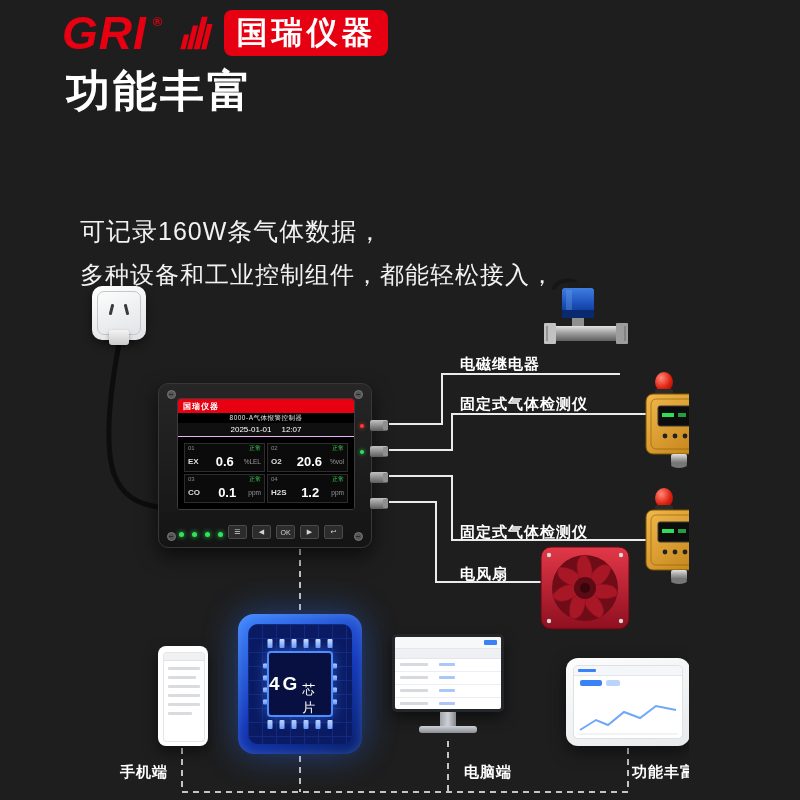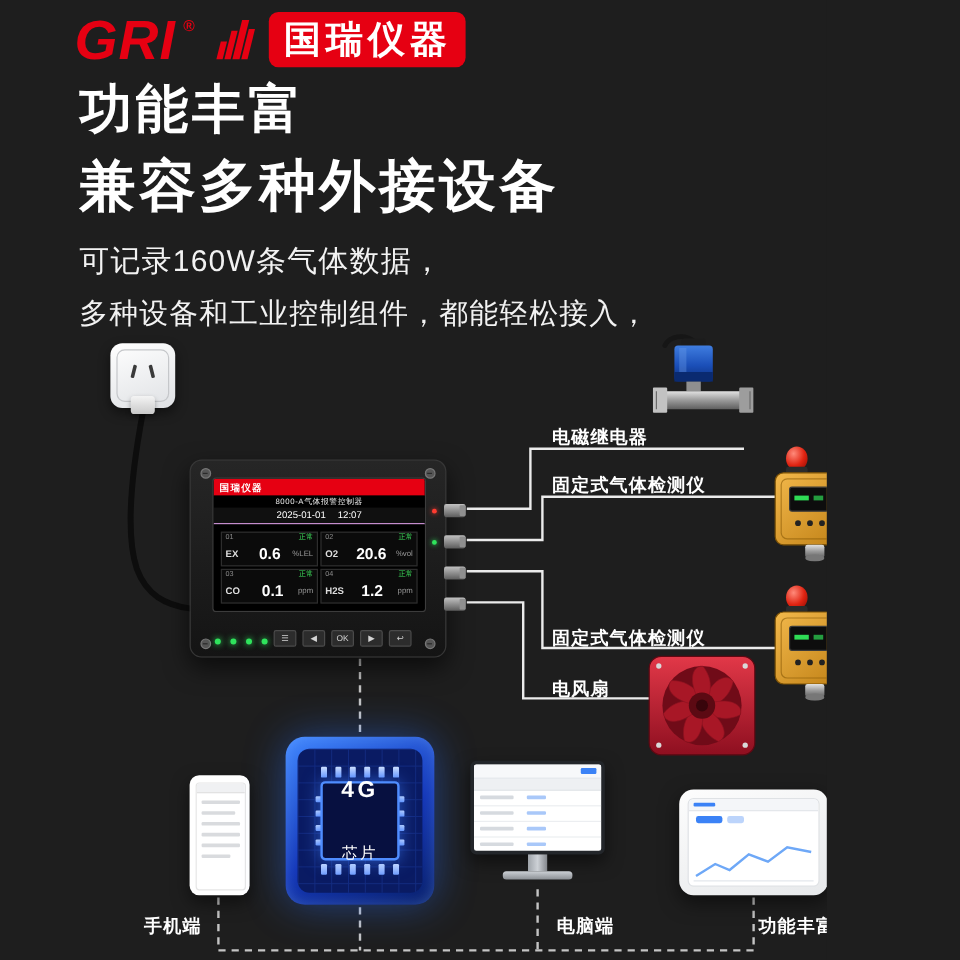--- a/index.html
+++ b/index.html
@@ -7,21 +7,21 @@
          font-family:"Liberation Sans","DejaVu Sans",sans-serif;}
 
   
   .logo-row{position:absolute;left:62px;top:10px;display:flex;align-items:center;gap:10px;z-index:3;}
   .logo-gri{font-size:46px;font-style:italic;font-weight:900;color:#e60012;letter-spacing:1px;line-height:1;}
   .logo-reg{font-size:13px;color:#e60012;align-self:flex-start;margin:4px 2px 0 -4px;font-weight:700;}
   .logo-flame{width:40px;height:46px;}
   .logo-badge{font-size:31px;font-weight:900;color:#fff;background:#e60012;padding:4px 12px;border-radius:8px;letter-spacing:4px;line-height:1.2;}
   .t1{position:absolute;left:66px;top:62px;margin:0;font-size:44px;font-weight:800;color:#fff;letter-spacing:3px;z-index:3;}
   .t2{position:absolute;left:66px;top:124px;margin:0;font-size:47px;font-weight:800;color:#fff;letter-spacing:3px;z-index:3;}
-  .desc{position:absolute;left:66px;margin:0;color:#f2f2f2;font-weight:400;z-index:3;}
+  .desc{position:absolute;left:66px;margin:14px;color:#f2f2f2;font-weight:400;z-index:3;}
   .d1{top:201px;font-size:25px;letter-spacing:1px;}
   .d2{top:245px;font-size:24px;letter-spacing:1px;}
 
   
   .wires{position:absolute;left:0;top:0;z-index:1;}
 
   
   .socket{position:absolute;left:92px;top:286px;width:54px;height:54px;z-index:2;
           background:linear-gradient(160deg,#ffffff,#dfe1e4);border-radius:10px;
           box-shadow:0 4px 10px rgba(0,0,0,.45);}
@@ -90,21 +90,21 @@
 
   
   .chip{position:absolute;left:238px;top:614px;width:124px;height:140px;border-radius:16px;z-index:2;
         background:linear-gradient(150deg,#3f86ff,#1336b8 55%,#071d66);
         box-shadow:0 0 34px rgba(40,110,255,.45), inset 0 0 12px rgba(130,180,255,.35);}
   .chip-inner{position:absolute;inset:10px;border-radius:10px;background:#0a1b63;overflow:hidden;}
   .chip-inner::before{content:"";position:absolute;inset:0;opacity:.3;
         background:linear-gradient(#2a52c4 1px,transparent 1px) 0 0/100% 14px,
                    linear-gradient(90deg,#2a52c4 1px,transparent 1px) 0 0/14px 100%;}
   .chip-core{position:absolute;left:50%;top:50%;transform:translate(-50%,-50%);width:62px;height:62px;
-             background:#071040;border:2px solid #4f8dff;border-radius:4px;display:flex;flex-direction:column;
+             background:#071040;border:2px solid #4f8dff;border-radius:4px;display:flex;flex-direction:row;
              align-items:center;justify-content:center;gap:2px;box-shadow:0 0 14px rgba(64,128,255,.6);z-index:1;}
   .chip-4g{font-size:19px;font-weight:800;color:#fff;letter-spacing:3px;}
   .chip-cn{font-size:13px;color:#fff;letter-spacing:2px;margin-top:30px;}
   .pins{position:absolute;display:flex;gap:7px;z-index:1;}
   .pins.top{top:15px;left:50%;transform:translateX(-50%);}
   .pins.bottom{bottom:15px;left:50%;transform:translateX(-50%);}
   .pins.left{left:15px;top:50%;transform:translateY(-50%);flex-direction:column;}
   .pins.right{right:15px;top:50%;transform:translateY(-50%);flex-direction:column;}
   .pin{width:5px;height:9px;background:linear-gradient(180deg,#cfe0ff,#6f9dff);border-radius:1px;}
   .pins.left .pin,.pins.right .pin{width:9px;height:5px;}
@@ -190,21 +190,20 @@
       <g transform="skewX(-14)" fill="#e60012">
         <rect x="20" y="26" width="7" height="20"></rect>
         <rect x="29" y="14" width="7" height="32"></rect>
         <rect x="38" y="2" width="8" height="44"></rect>
         <rect x="48" y="12" width="7" height="34"></rect>
       </g>
     </svg>
     <span class="logo-badge">国瑞仪器</span>
   </div>
   <h1 class="t1">功能丰富</h1>
-  <h1 class="t2">兼容多种外接设备</h1>
   <p class="desc d1">可记录160W条气体数据，</p>
   <p class="desc d2">多种设备和工业控制组件，都能轻松接入，</p>
 
   <svg class="wires" width="800" height="800">
     <path d="M119,344 C110,392 104,444 114,474 C122,496 138,504 158,507" stroke="#0d0d0d" stroke-width="5" fill="none" stroke-linecap="round"></path>
     <polyline points="389,424 442,424 442,374 620,374" stroke="#ebebeb" stroke-width="2" fill="none"></polyline>
     <polyline points="389,450 452,450 452,414 646,414" stroke="#ebebeb" stroke-width="2" fill="none"></polyline>
     <polyline points="389,476 452,476 452,540 646,540" stroke="#ebebeb" stroke-width="2" fill="none"></polyline>
     <polyline points="389,502 436,502 436,582 552,582" stroke="#ebebeb" stroke-width="2" fill="none"></polyline>
     <g stroke="#c4c4c4" stroke-width="2" stroke-dasharray="6 5">

